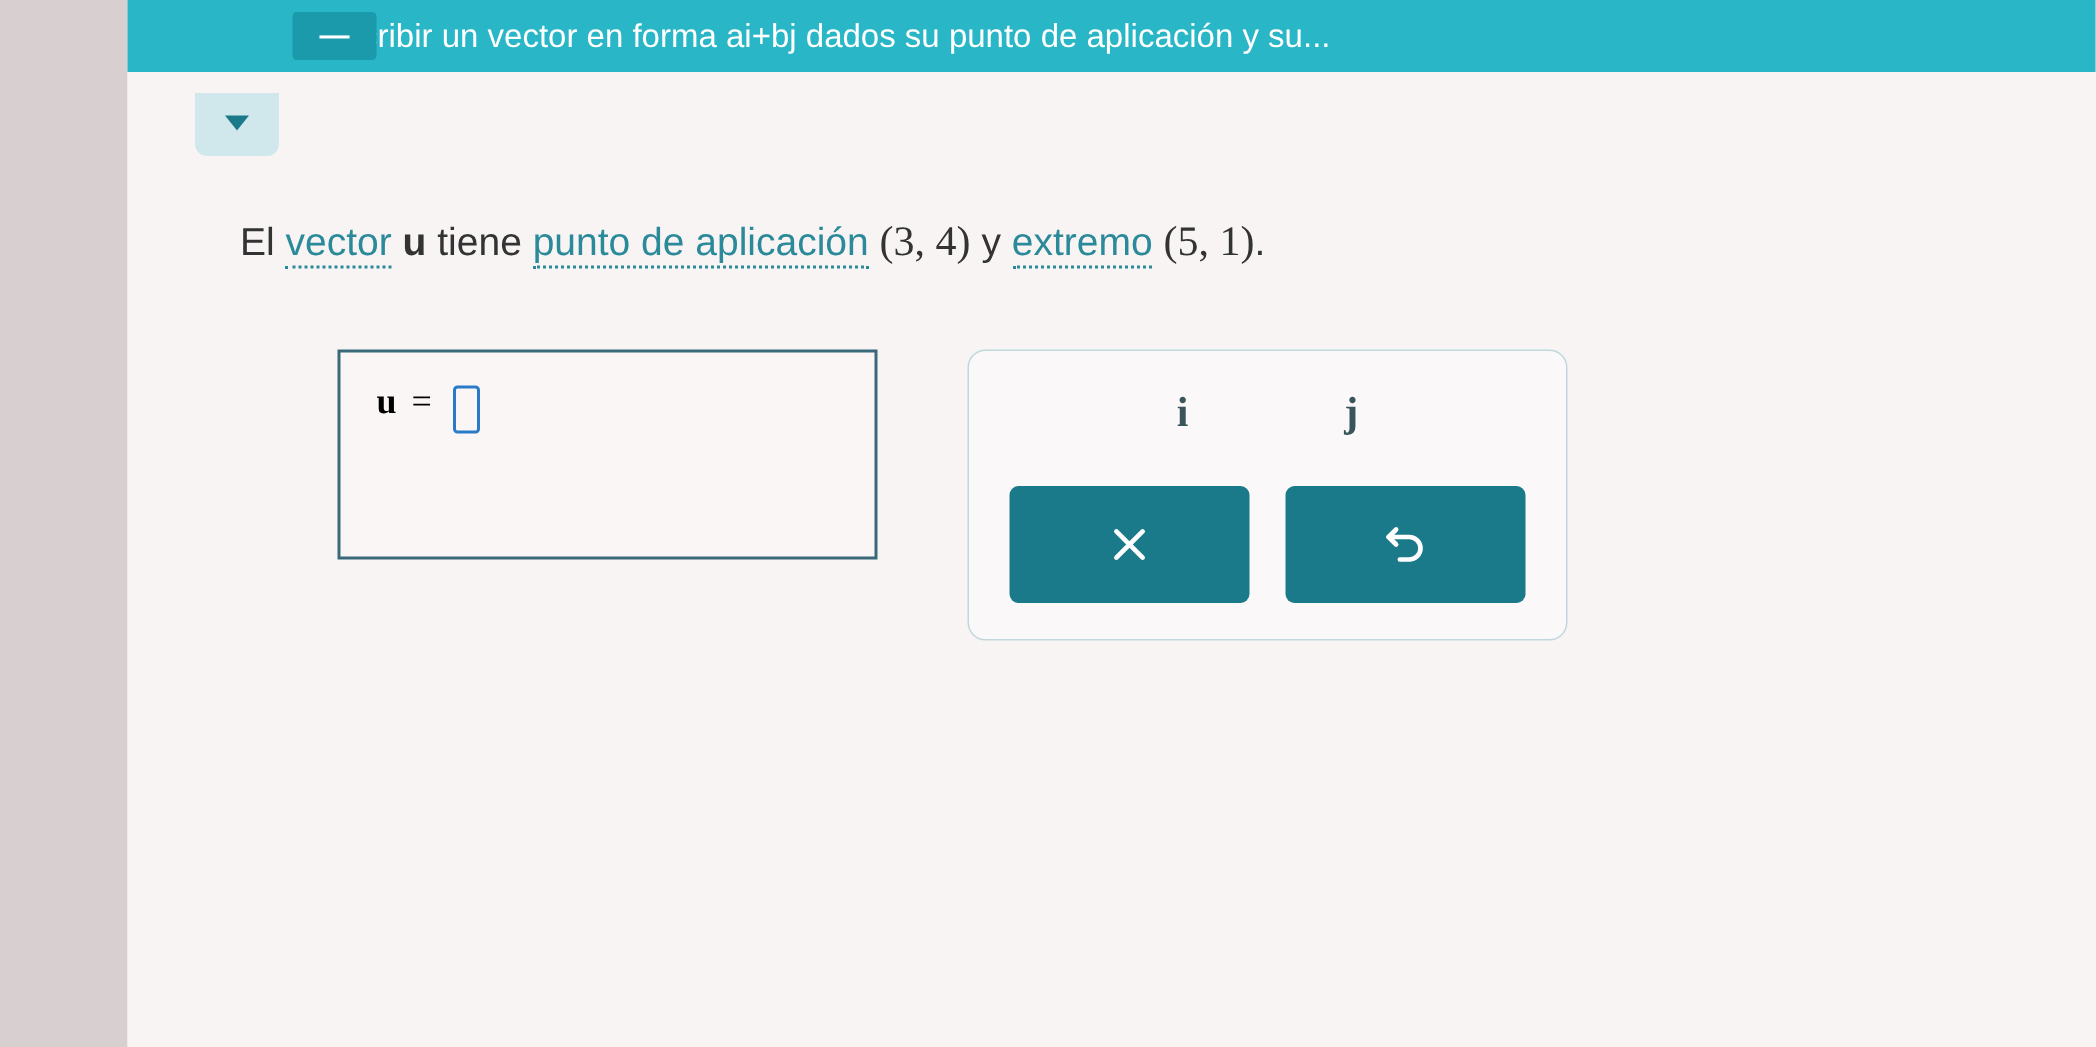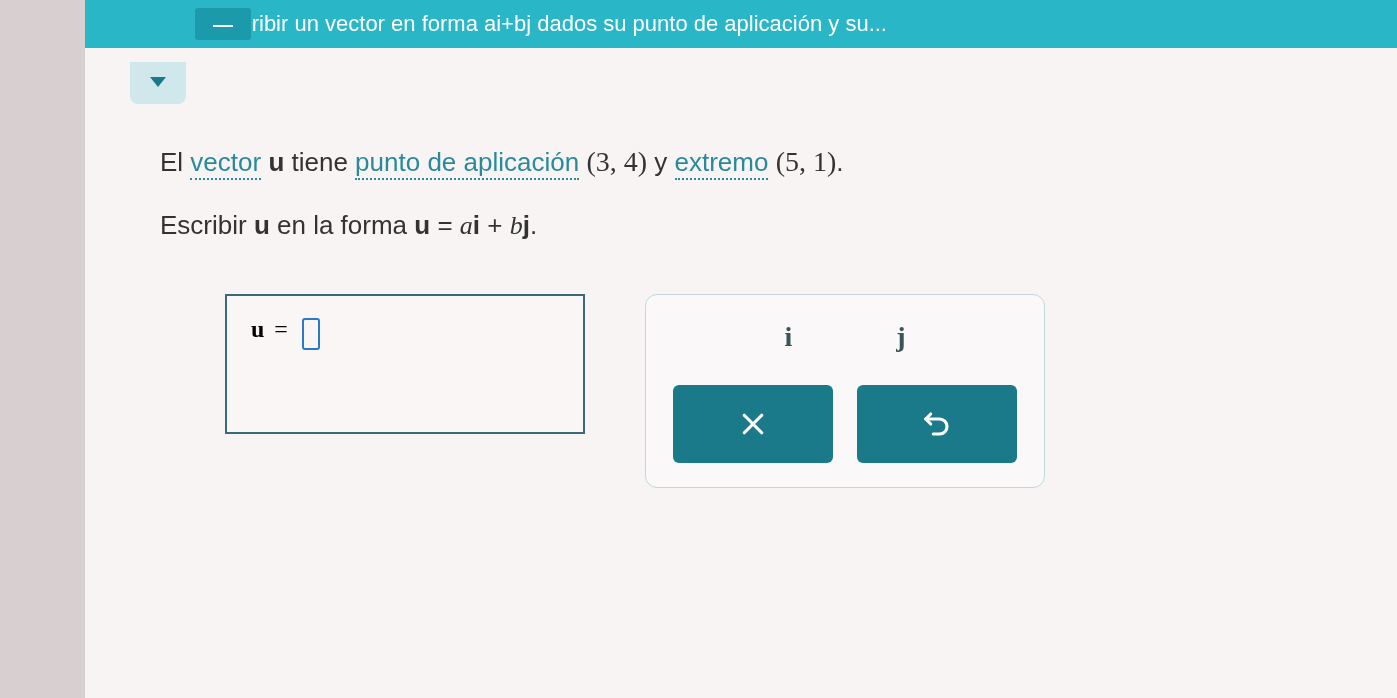--- a/index.html
+++ b/index.html
@@ -80,21 +80,21 @@
       margin-top: -2px;
     }
     .problem-text {
       margin-top: 72px;
       margin-left: 45px;
       font-size: 26px;
       color: #333;
       line-height: 1.6;
     }
     .problem-text .line1 {
-      margin-bottom: 20px;
+      margin-bottom: 32px;
     }
     .link-term {
       color: #2a8a9a;
       border-bottom: 2px dotted #2a8a9a;
       padding-bottom: 1px;
     }
     .bold {
       font-weight: bold;
     }
     .math-it {
@@ -194,23 +194,20 @@
 
 <div class="content">
 
   <div class="chevron-tab">
     <div class="chevron-down"></div>
   </div>
 
   <div class="problem-text">
     <div class="line1">
       <span>El </span><span class="link-term">vector</span><span> </span><span class="bold">u</span><span> tiene </span><span class="link-term">punto de aplicación</span><span> </span><span class="coords">(3, 4)</span><span> y </span><span class="link-term">extremo</span><span> </span><span class="coords">(5, 1)</span><span>.</span>
-    </div>
-    <div class="line2">
-      <span>Escribir </span><span class="bold">u</span><span> en la forma </span><span class="bold">u</span><span> = </span><span class="math-it">a</span><span class="bold">i</span><span> + </span><span class="math-it">b</span><span class="bold">j</span><span>.</span>
     </div>
   </div>
 
   <div class="answer-row">
     <div class="answer-box">
       <span class="answer-label">u</span>
       <span class="equals">=</span>
       <span class="input-cursor"></span>
     </div>
 

